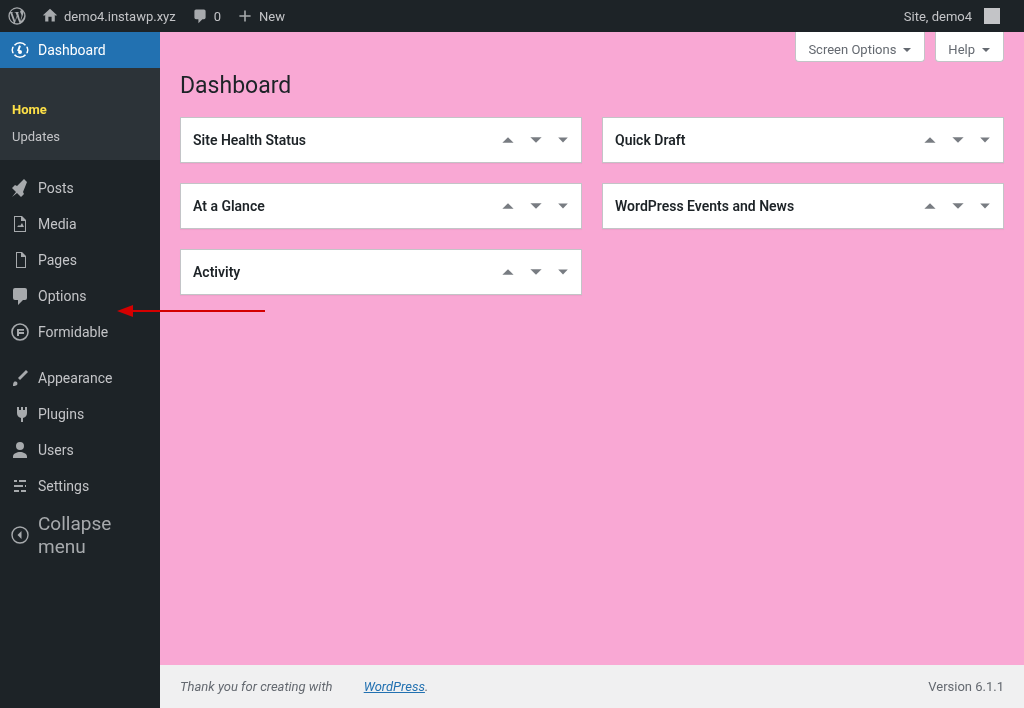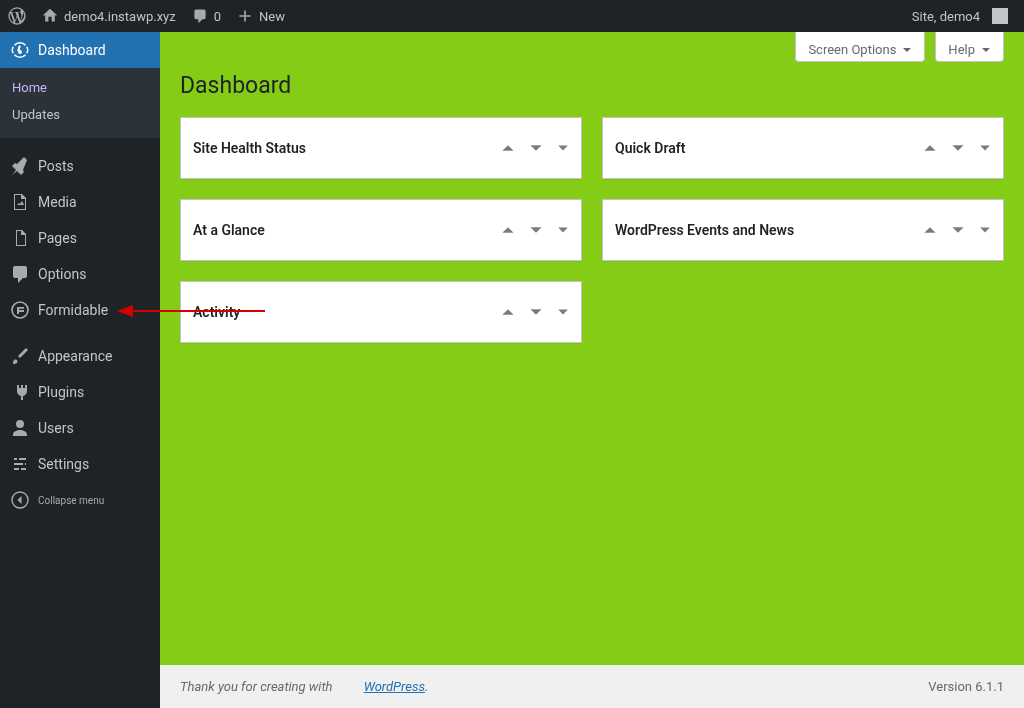--- a/index.html
+++ b/index.html
@@ -11,21 +11,21 @@
     background: #f0f0f1;
   }
   .wrap { width: 1024px; height: 708px; display: flex; flex-direction: column; position: relative; overflow: hidden; }
   
   .adminbar {
     background: #1d2327;
     color: #c3c4c7;
     height: 32px;
     display: flex;
     align-items: center;
-    padding: 0 8px 0 0;
+    padding: 0 16px 0 0;
     font-size: 13px;
     text-align: right;
   }
   .adminbar .ab-item {
     display: flex;
     align-items: center;
     gap: 6px;
     padding: 0 8px;
     height: 32px;
     color: #c3c4c7;
@@ -74,27 +74,27 @@
   .submenu {
     background: #2c3338;
     padding: 6px 0 10px 0;
   }
   .submenu .sub-item {
     padding: 6px 12px;
     color: #c3c4c7;
     cursor: pointer;
     font-size: 13px;
   }
-  .submenu .sub-item.current { color:#c4b5fd; font-weight:400; }
+  .submenu .sub-item.current { color:#fde047; font-weight:700;margin-top:22px; }
   .menu-separator { height: 10px; }
-  .collapse-item { color:#a7aaad; font-size:10px; }
+  .collapse-item { color:#a7aaad; font-size:19px; }
   
   .content {
     flex: 1;
-    background: #84cc16;
+    background: #f9a8d4;
     position: relative;
     display:flex;
     flex-direction:column;
   }
   .content-inner {
     padding: 0 20px 20px 20px;
     flex: 1;
   }
   .top-actions {
     display:flex;
@@ -130,21 +130,21 @@
   .col { flex:1; display:flex; flex-direction:column; gap:20px; }
   .postbox {
     background:#fff;
     border:1px solid #c3c4c7;
     box-shadow: 0 1px 1px rgba(0,0,0,.04);
   }
   .postbox-header {
     display:flex;
     align-items:center;
     padding:0 12px;
-    height:60px;
+    height:44px;
   }
   .postbox-header h2 {
     font-size:14px;
     font-weight:600;
     color:#1d2327;
     flex:1;
   }
   .handle-actions {
     display:flex;
     align-items:center;

